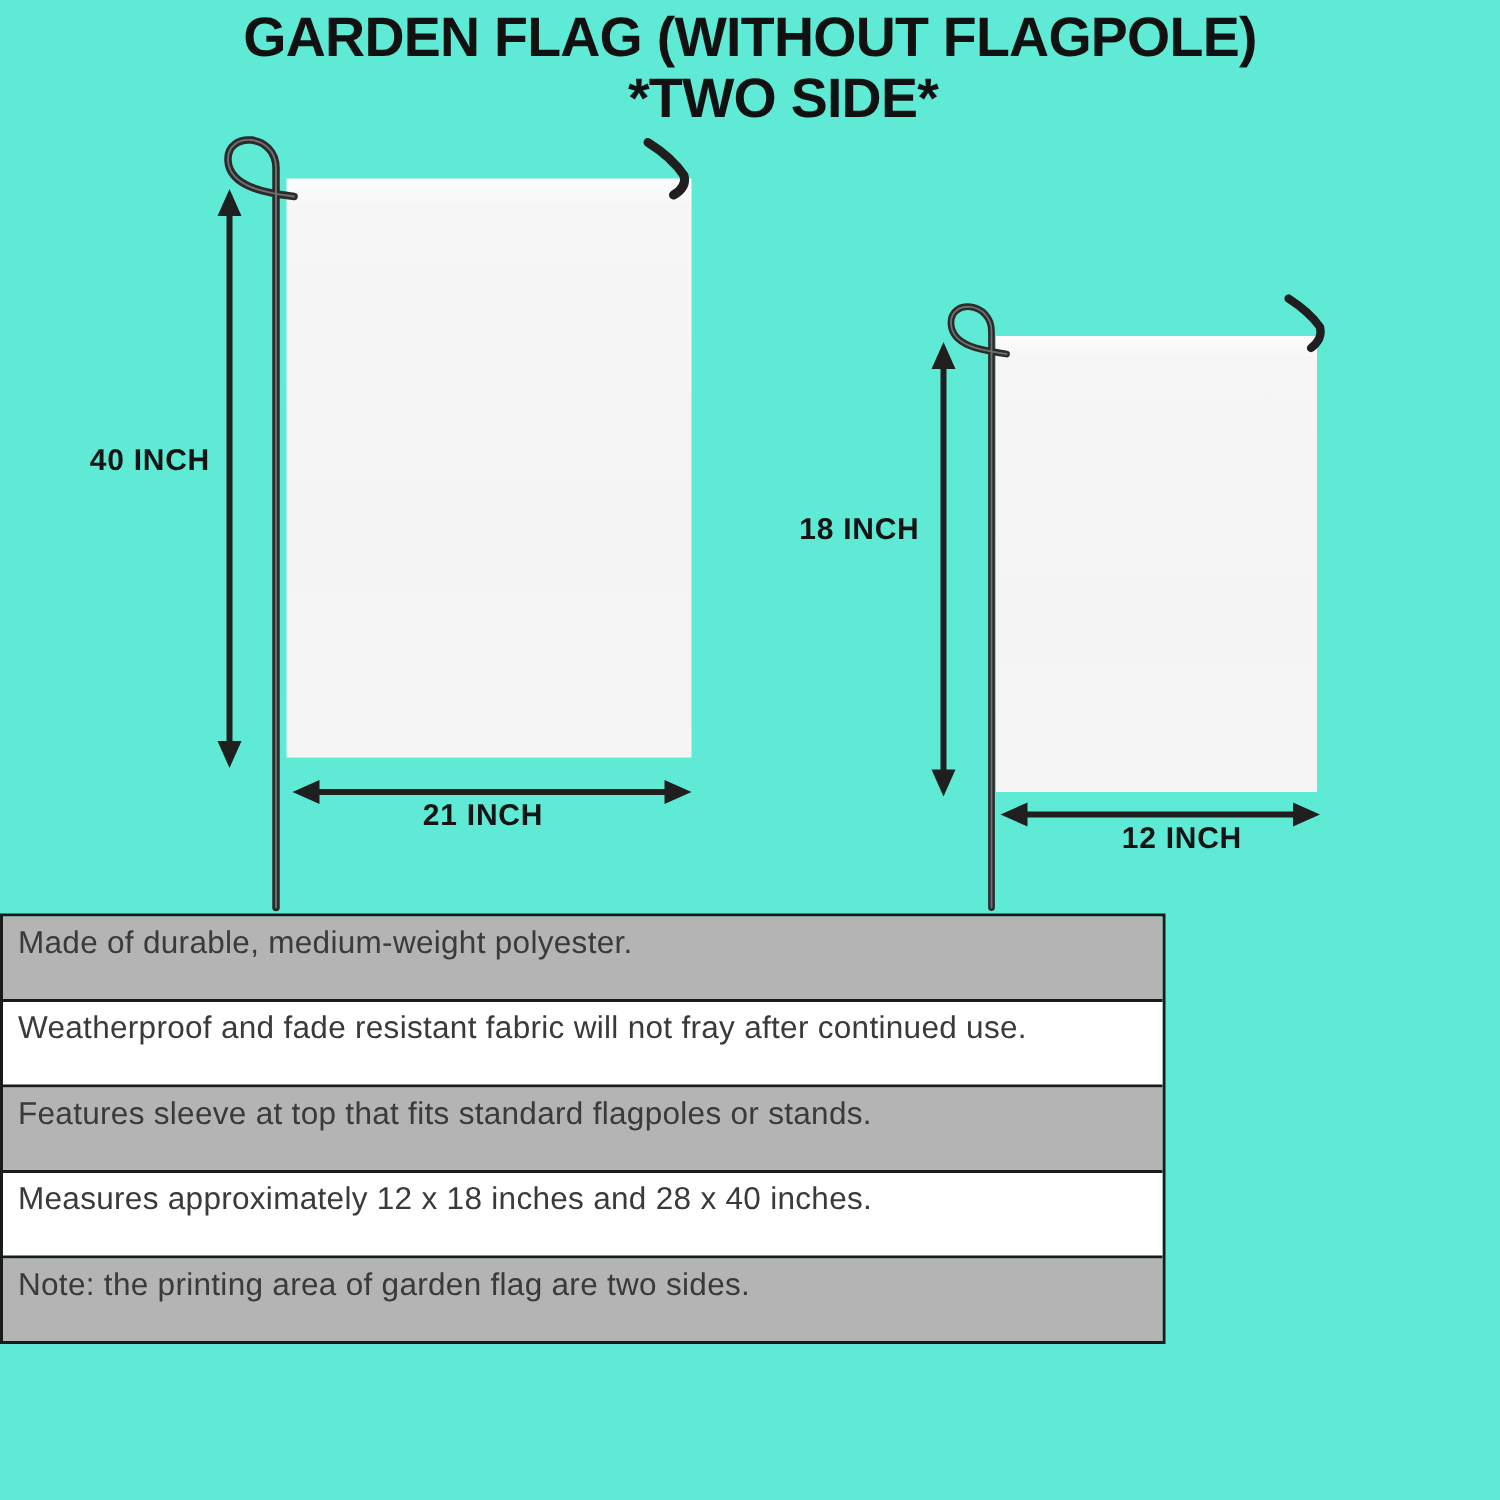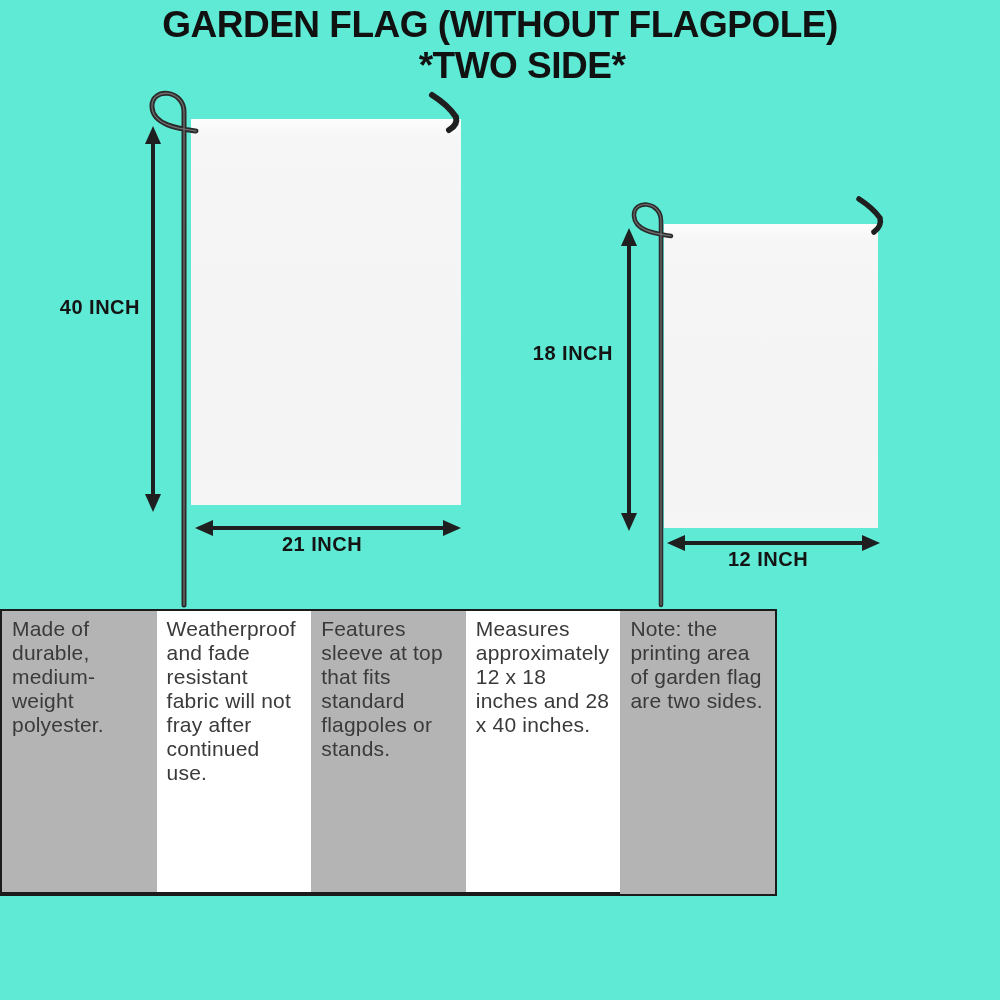--- a/index.html
+++ b/index.html
@@ -26,26 +26,26 @@
   
   svg.overlay{position:absolute;left:0;top:0;width:1000px;height:1000px;}
   
   .dim{
     position:absolute;font-weight:700;font-size:20px;color:#141414;
     letter-spacing:0.5px;
   }
   .dim-40{left:40px;top:296px;width:100px;text-align:right;}
   .dim-28{left:242px;top:533px;width:160px;text-align:center;}
   .dim-18{left:505px;top:342px;width:108px;text-align:right;}
-  .dim-12{left:728px;top:548px;width:160px;text-align:left;}
+  .dim-12{left:668px;top:548px;width:160px;text-align:right;}
   
   .features{
     position:absolute;left:0;top:609px;width:777px;height:287px;
     box-sizing:border-box;border:2px solid #1b1b1b;
-    display:flex;
+    display:flex;flex-direction:column;
   }
   .feature-row{
     flex:1;box-sizing:border-box;
     border-bottom:2px solid #1b1b1b;
     padding:6px 10px 0 10px;
     font-size:21px;font-weight:400;color:var(--text-dark,#3a3a3a);
     letter-spacing:0.2px;
   }
   .feature-row:last-child{border-bottom:none;}
   .row-gray{background:var(--row-gray,#b4b4b4);}

